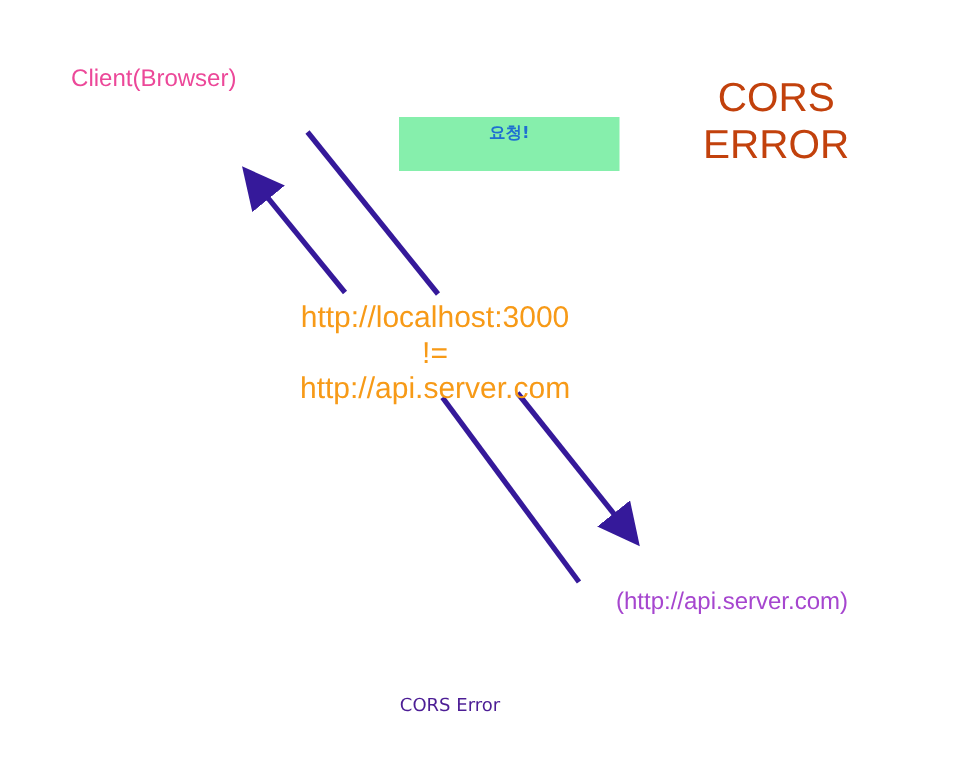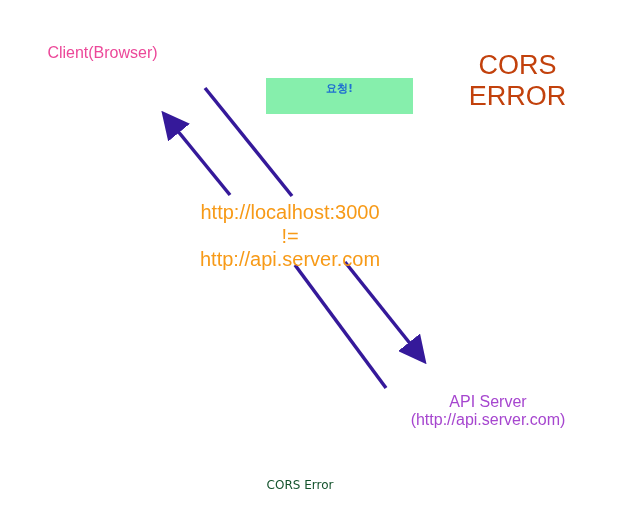--- a/index.html
+++ b/index.html
@@ -6,21 +6,21 @@
   body{width:639px;height:506px;position:relative;overflow:hidden;font-family:"Liberation Sans",sans-serif;}
   .lbl{position:absolute;text-align:center;line-height:1.15;}
   #client{left:10px;top:44px;width:185px;font-size:16px;color:#ec4899;}
   #server{left:398px;top:393px;width:180px;font-size:16px;color:#a646cf;}
   #cors{left:455px;top:50px;width:125px;font-size:27px;color:#c2410c;line-height:1.13;}
   #mismatch{left:200px;top:201px;width:180px;font-size:20px;color:#f79a17;line-height:1.18;}
   #req-box{position:absolute;left:222px;top:78px;width:147px;height:36px;background:#86efac;margin-left:44px;}
   #req-box .t{position:absolute;left:0;width:100%;text-align:center;font-family:"DejaVu Sans",sans-serif;font-weight:bold;font-size:11px;color:#1f6fd1;}
   #req-title{top:3px;}
   #req-detail{top:19px;}
-  #caption{left:230px;top:479px;width:140px;font-size:12px;color:#14532d;font-family:"DejaVu Sans",sans-serif;}
+  #caption{left:230px;top:464px;width:140px;font-size:12px;color:#4c1d95;font-family:"DejaVu Sans",sans-serif;}
   svg{position:absolute;left:0;top:0;}
 </style>
 </head>
 <body>
 
 <svg width="639" height="506">
   <defs>
     <marker id="ah" markerWidth="8" markerHeight="8" refX="5" refY="4" orient="auto" markerUnits="strokeWidth">
       <path d="M0,0 L8,4 L0,8 z" fill="#35199a"></path>
     </marker>
@@ -46,17 +46,16 @@
   <div>ERROR</div>
 </div>
 
 <div class="lbl" id="mismatch">
   <div>http://localhost:3000</div>
   <div>!=</div>
   <div>http://api.server.com</div>
 </div>
 
 <div class="lbl" id="server">
-  <div>API Server</div>
   <div>(http://api.server.com)</div>
 </div>
 
 <div class="lbl" id="caption">CORS Error</div>
 
 </body></html>

